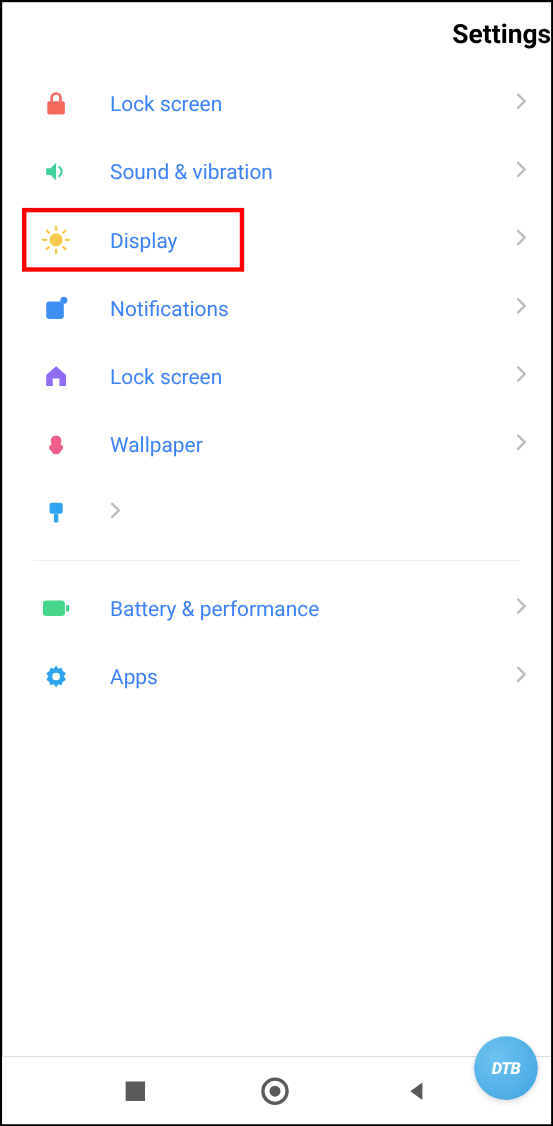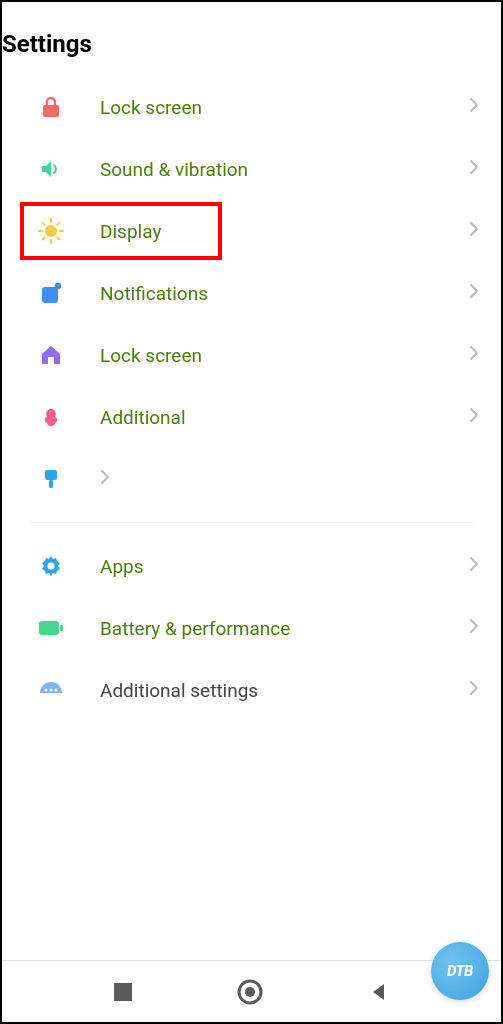--- a/index.html
+++ b/index.html
@@ -6,22 +6,22 @@
     body {
       font-family: -apple-system, BlinkMacSystemFont, 'Segoe UI', Roboto, sans-serif;
       background: #fff;
       width: 503px;
       height: 1024px;
       border: 2px solid #000;
       position: relative;
       overflow: hidden;
     }
     .header {
-      text-align: left;
-      padding: 28px 0 18px;
+      text-align: right;
+      padding: 15px 0 18px;
     }
     .header h1 {
       font-size: 24px;
       font-weight: 700;
       color: #000;
     }
     .content {
       padding: 0 0 0 0;
       height: calc(100% - 80px - 62px);
       overflow: hidden;
@@ -48,21 +48,21 @@
       height: 26px;
       display: flex;
       align-items: center;
       justify-content: center;
       margin-right: 36px;
       flex-shrink: 0;
     }
     .item-label {
       flex: 1;
       font-size: 19px;
-      color: #4d7c0f;
+      color: #3b82f6;
       font-weight: 400;
     }
     .chevron {
       color: #bdbdbd;
       flex-shrink: 0;
     }
     .divider {
       height: 1px;
       background: #eee;
       margin: 12px 28px;
@@ -187,71 +187,57 @@
       <span><svg class="chevron" width="10" height="16" viewBox="0 0 10 16">
           <path d="M2 2 L8 8 L2 14" fill="none" stroke="#bdbdbd" stroke-width="2.2" stroke-linecap="round" stroke-linejoin="round"></path>
         </svg></span>
     </div>
     <div class="settings-item">
       <span class="icon-wrap">
         <svg width="24" height="24" viewBox="0 0 24 24">
           <path d="M12 4 C8 4 6 8 8 12 C6 12 4 16 8 18 C8 22 16 22 16 18 C20 16 18 12 16 12 C18 8 16 4 12 4 Z" fill="#ef5f8c"></path>
         </svg>
       </span>
-      <span class="item-label">Additional</span>
+      <span class="item-label">Wallpaper</span>
       <span><svg class="chevron" width="10" height="16" viewBox="0 0 10 16">
           <path d="M2 2 L8 8 L2 14" fill="none" stroke="#bdbdbd" stroke-width="2.2" stroke-linecap="round" stroke-linejoin="round"></path>
         </svg></span>
     </div>
     <div class="settings-item">
       <span class="icon-wrap">
         <svg width="24" height="24" viewBox="0 0 24 24">
           <rect x="6" y="3" width="12" height="10" rx="2" fill="#2ea6ef"></rect>
           <rect x="10" y="13" width="4" height="8" rx="1" fill="#2ea6ef"></rect>
         </svg>
       </span>
       <span><svg class="chevron" width="10" height="16" viewBox="0 0 10 16">
           <path d="M2 2 L8 8 L2 14" fill="none" stroke="#bdbdbd" stroke-width="2.2" stroke-linecap="round" stroke-linejoin="round"></path>
         </svg></span>
     </div>
     <div class="divider"></div>
-    <div class="settings-item">
-      <span class="icon-wrap">
-        <svg width="24" height="24" viewBox="0 0 24 24">
-          <path d="M12 2l2 3 3-1 1 3 3 2-2 3 2 3-3 2-1 3-3-1-2 3-2-3-3 1-1-3-3-2 2-3-2-3 3-2 1-3 3 1z" fill="#2ea6ef"></path>
-          <circle cx="12" cy="12" r="3.5" fill="#fff"></circle>
-        </svg>
-      </span>
-      <span class="item-label">Apps</span>
-      <span><svg class="chevron" width="10" height="16" viewBox="0 0 10 16">
-          <path d="M2 2 L8 8 L2 14" fill="none" stroke="#bdbdbd" stroke-width="2.2" stroke-linecap="round" stroke-linejoin="round"></path>
-        </svg></span>
-    </div>
     <div class="settings-item">
       <span class="icon-wrap">
         <svg width="26" height="18" viewBox="0 0 26 18">
           <rect x="1" y="2" width="20" height="14" rx="3" fill="#45d68a"></rect>
           <rect x="22" y="6" width="3" height="6" rx="1" fill="#45d68a"></rect>
         </svg>
       </span>
       <span class="item-label">Battery &amp; performance</span>
       <span><svg class="chevron" width="10" height="16" viewBox="0 0 10 16">
           <path d="M2 2 L8 8 L2 14" fill="none" stroke="#bdbdbd" stroke-width="2.2" stroke-linecap="round" stroke-linejoin="round"></path>
         </svg></span>
     </div>
-    <div class="settings-item cutoff">
-      <span class="icon-wrap">
-        <svg width="26" height="20" viewBox="0 0 26 20">
-          <path d="M2 13 a11 11 0 0 1 22 0 Z" fill="#7fb4e6"></path>
-          <circle cx="8" cy="10" r="1.6" fill="#fff"></circle>
-          <circle cx="13" cy="10" r="1.6" fill="#fff"></circle>
-          <circle cx="18" cy="10" r="1.6" fill="#fff"></circle>
-        </svg>
-      </span>
-      <span class="item-label">Additional settings</span>
+    <div class="settings-item">
+      <span class="icon-wrap">
+        <svg width="24" height="24" viewBox="0 0 24 24">
+          <path d="M12 2l2 3 3-1 1 3 3 2-2 3 2 3-3 2-1 3-3-1-2 3-2-3-3 1-1-3-3-2 2-3-2-3 3-2 1-3 3 1z" fill="#2ea6ef"></path>
+          <circle cx="12" cy="12" r="3.5" fill="#fff"></circle>
+        </svg>
+      </span>
+      <span class="item-label">Apps</span>
       <span><svg class="chevron" width="10" height="16" viewBox="0 0 10 16">
           <path d="M2 2 L8 8 L2 14" fill="none" stroke="#bdbdbd" stroke-width="2.2" stroke-linecap="round" stroke-linejoin="round"></path>
         </svg></span>
     </div>
   </div>
 
 <div class="navbar">
   <div class="nav-btn">
     <svg width="18" height="18" viewBox="0 0 18 18">
         <rect x="0" y="0" width="18" height="18" fill="#5a5a5a"></rect>

